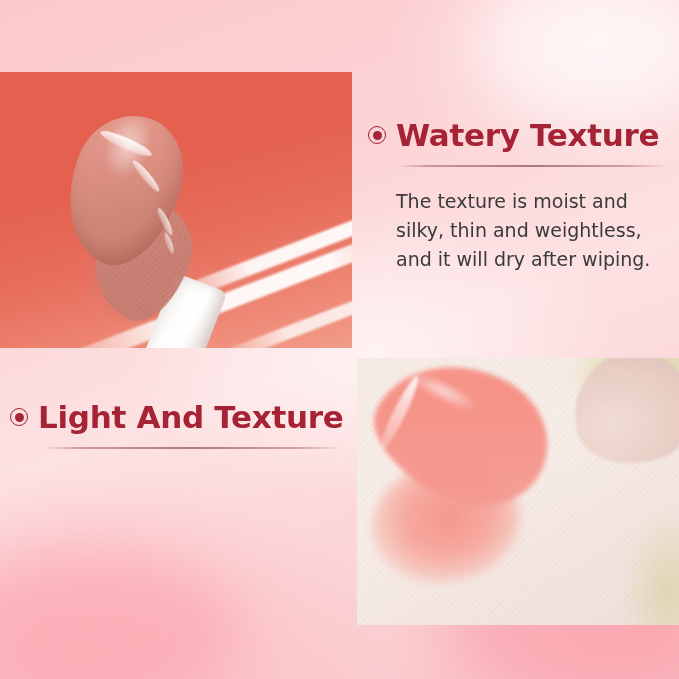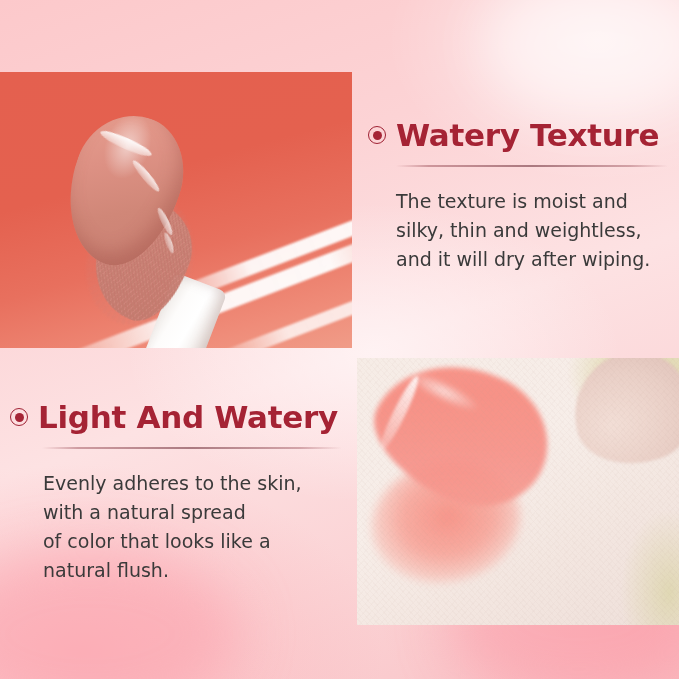--- a/index.html
+++ b/index.html
@@ -272,22 +272,18 @@
     </div>
     <div class="rule" id="rule-watery"></div>
     <div class="feature-body" id="body-watery">The texture is moist and
 silky, thin and weightless,
 and it will dry after wiping.</div>
   </div>
 
   <div class="feature" id="feature-light">
     <div class="feature-head">
       <span class="bullet-icon"></span>
-      <span class="feature-title">Light And Watery</span>
+      <span class="feature-title">Light And Texture</span>
     </div>
     <div class="rule" id="rule-light"></div>
-    <div class="feature-body" id="body-light">Evenly adheres to the skin,
-with a natural spread
-of color that looks like a
-natural flush.</div>
   </div>
 
 </div>
 
 </body></html>

